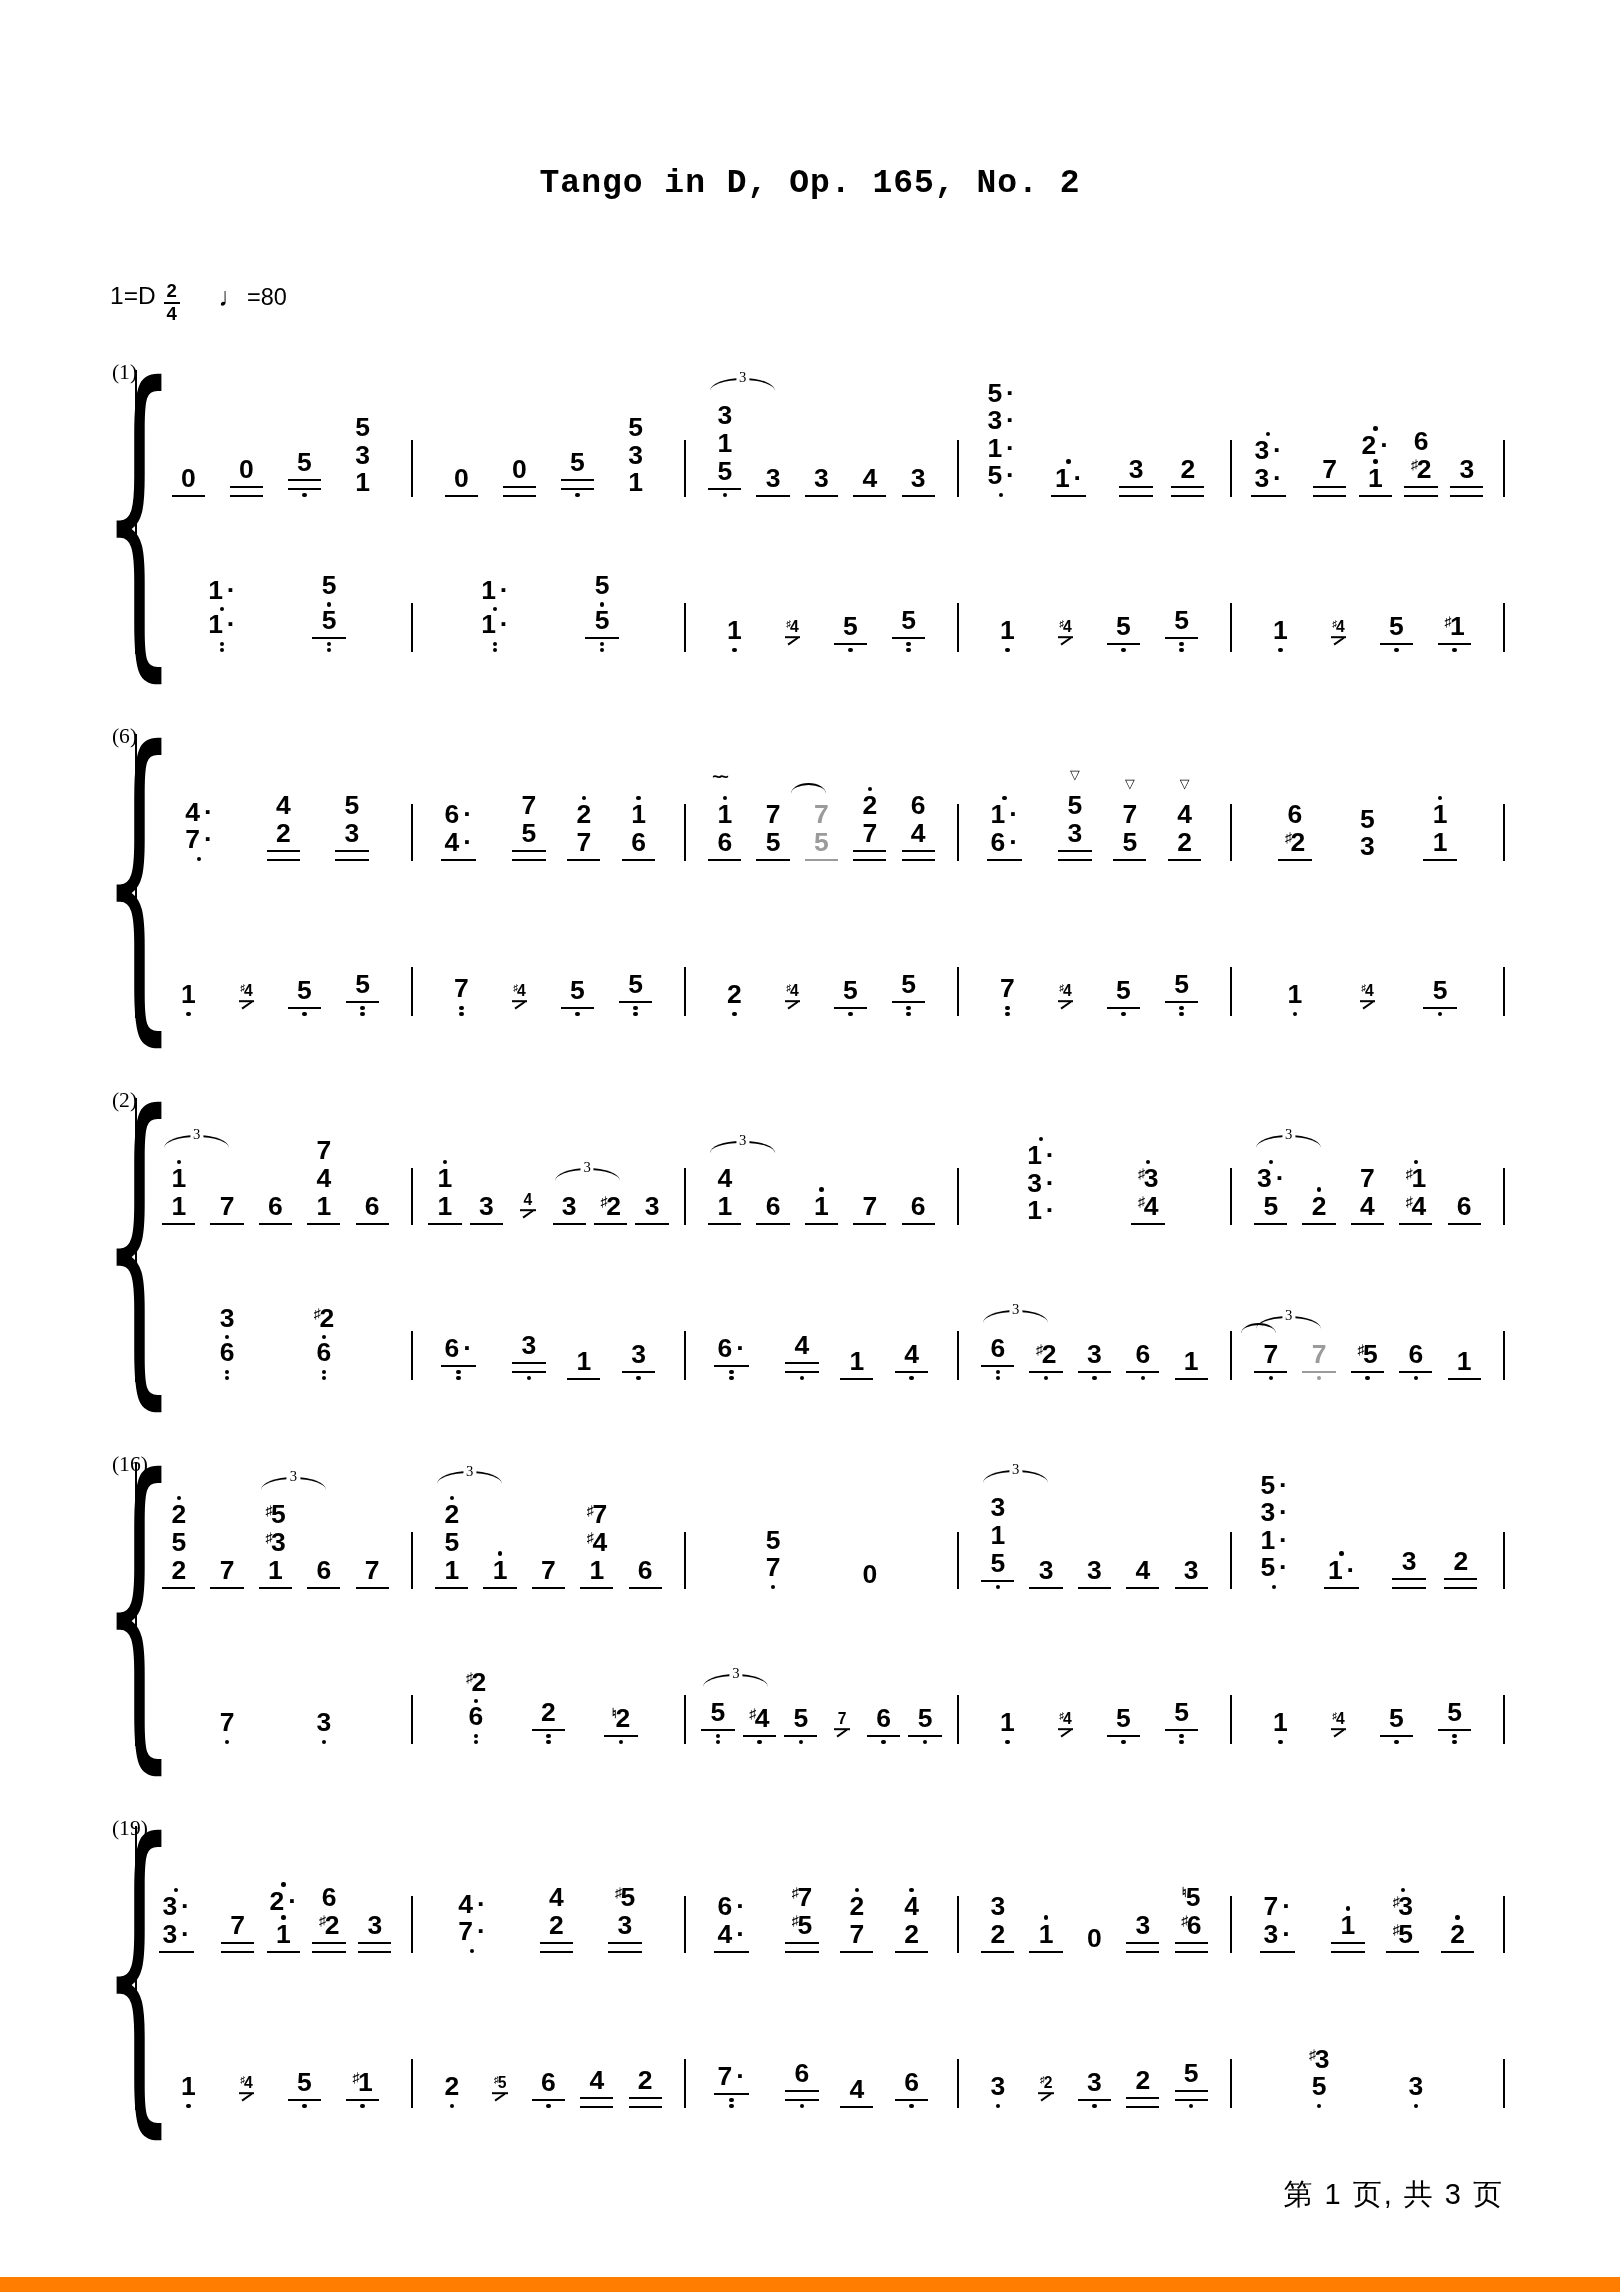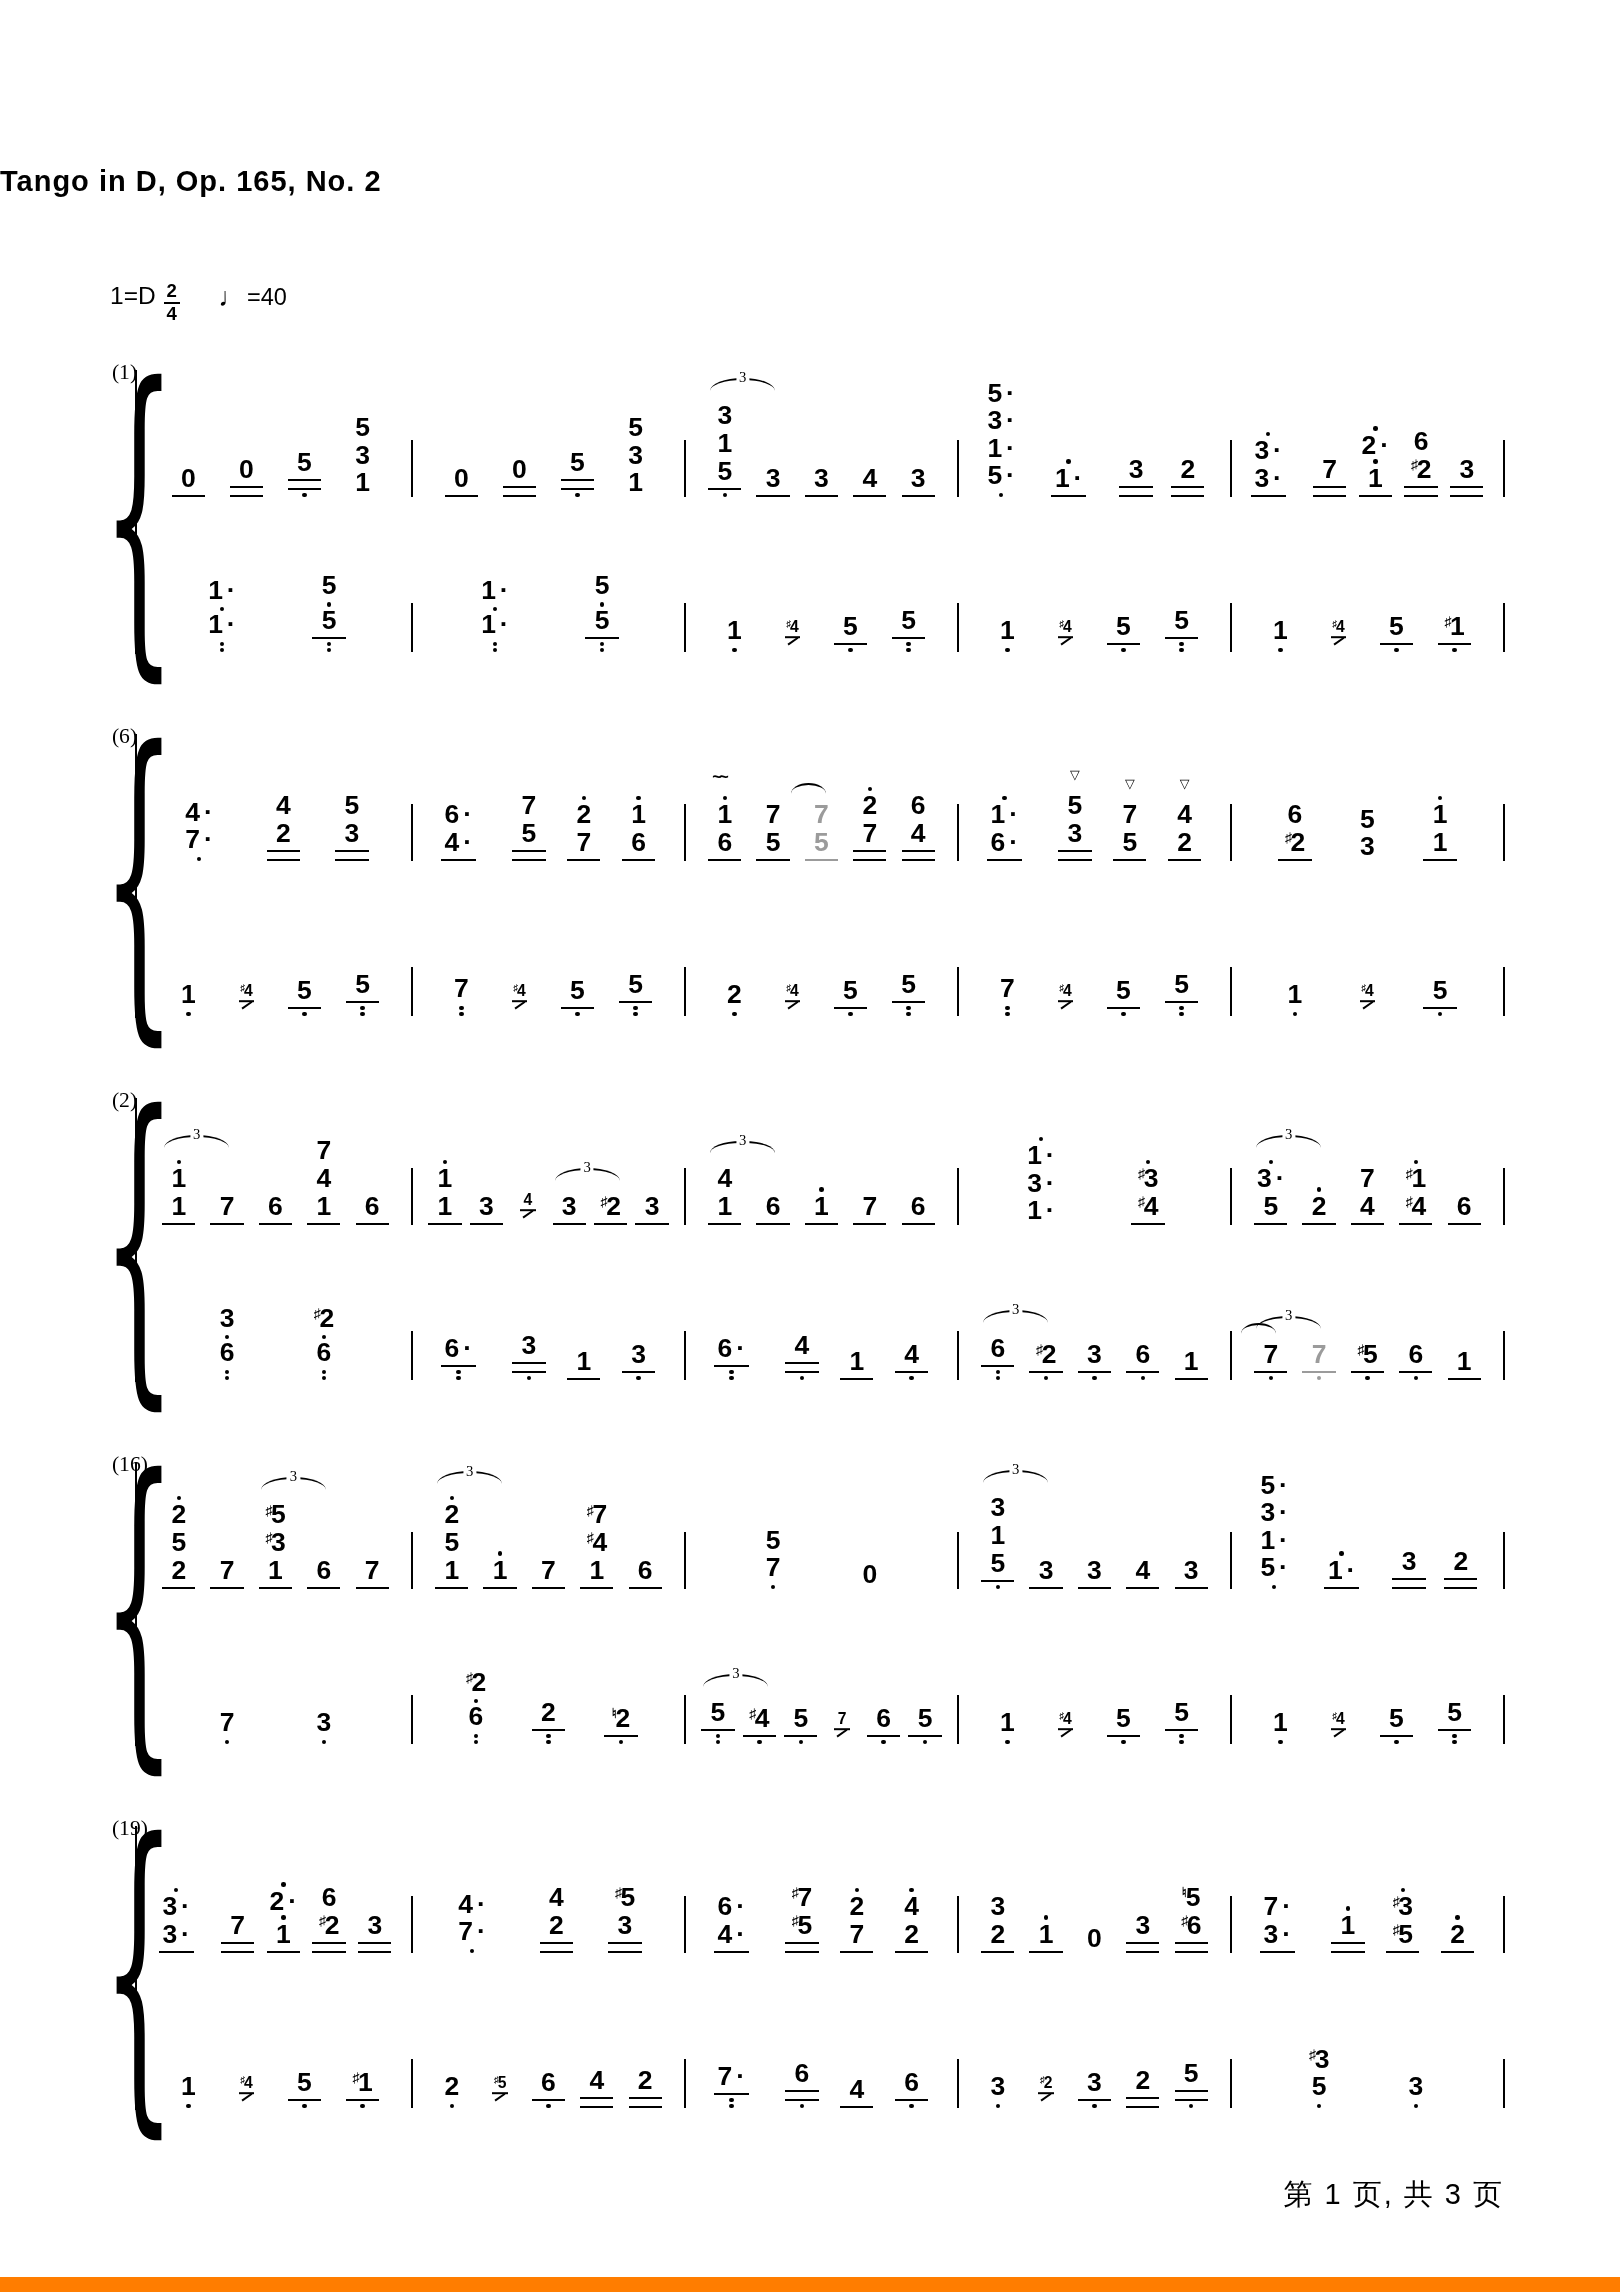--- a/index.html
+++ b/index.html
@@ -1,20 +1,20 @@
 <!DOCTYPE html>
 <html><head>
 <meta charset="utf-8">
 <style>
   html,body{margin:0;padding:0;background:#888;}
   .page{position:relative;width:1620px;height:2293px;background:#ffffff;overflow:hidden;
         font-family:"Liberation Sans",sans-serif;color:#000;}
-  .title{position:absolute;top:165px;left:0;width:100%;
-         font-family:Liberation Sans, sans-serif;
-         font-size:29px;font-weight:700;letter-spacing:1px;}
+  .title{position:absolute;top:165px;left:0;width:100%;text-align:center;
+         font-family:Liberation Mono, monospace;
+         font-size:33px;font-weight:700;letter-spacing:1px;}
   .keysig{position:absolute;top:282px;left:110px;font-size:24.5px;font-weight:400;
           display:flex;align-items:flex-start;gap:5.9px;font-family:"Liberation Sans",sans-serif;}
   .frac{display:inline-flex;flex-direction:column;align-items:center;line-height:1;
         font-size:18.6px;font-weight:700;vertical-align:middle;margin-left:2px;}
   .frac .fn{border-bottom:2.4px solid #000;padding:0 2.9px 1px;}
   .frac .fd{padding-top:1px;}
   .tempo{margin-left:33px;display:inline-flex;align-items:center;font-size:23.5px;}
   .tempo .note{font-size:26.5px;margin-right:2px;}
   .score{position:absolute;top:370px;left:106px;right:116px;}
   .system{position:relative;margin-bottom:80px;}
@@ -74,21 +74,21 @@
   <div class="title">Tango in D, Op. 165, No. 2</div>
 
   <div class="keysig">
     <span>1=D</span>
     <span class="frac">
       <span class="fn">2</span>
       <span class="fd">4</span>
     </span>
     <span class="tempo">
       <span class="note">♩</span>
-      <span>=40</span>
+      <span>=80</span>
     </span>
   </div>
 
   <div class="score" id="score">
       <div class="system">
         <div class="syslabel">(1)</div>
         <div class="sysflex">
           <div class="brace">
             <span>{</span>
           </div>

